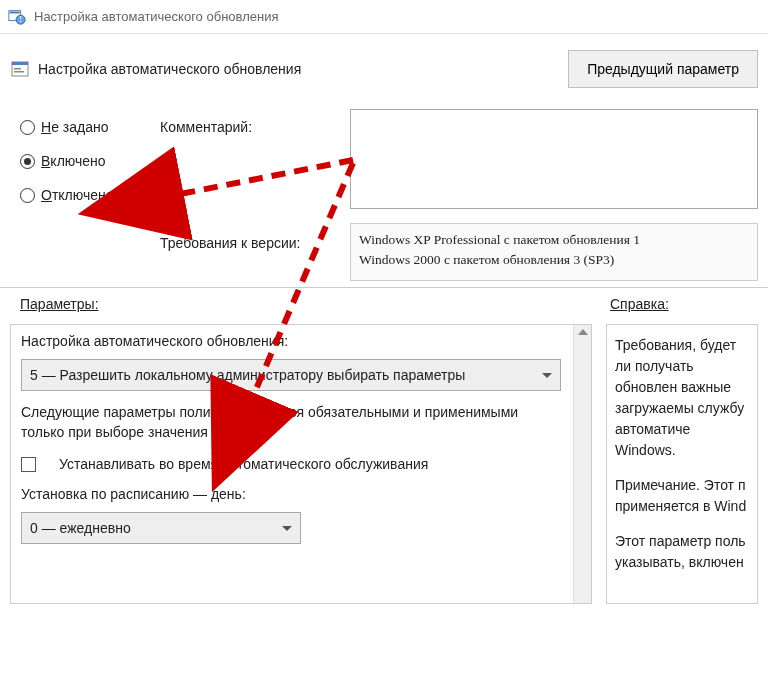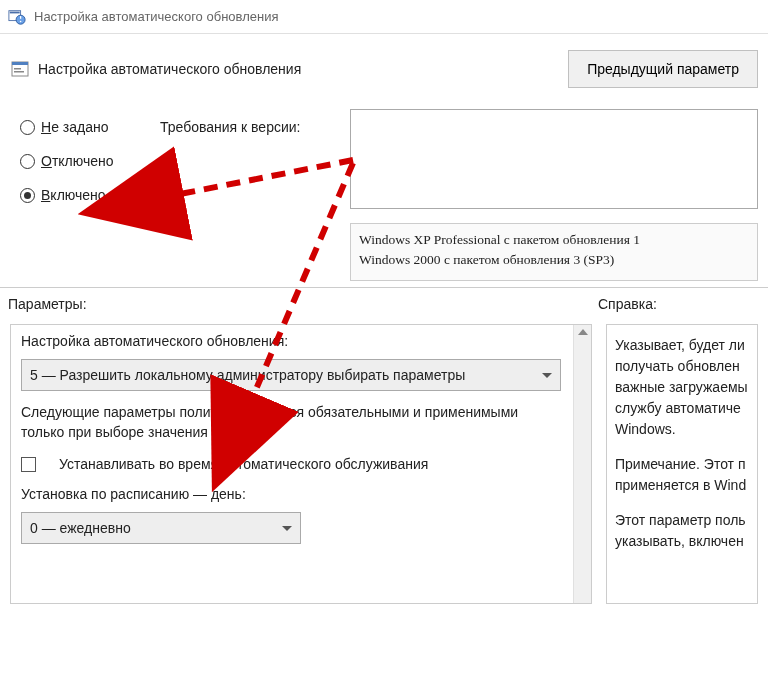--- a/index.html
+++ b/index.html
@@ -104,21 +104,22 @@
     height: 58px;
     border: 1px solid #ccc;
     background: #fafafa;
     padding: 6px 8px;
     font-size: 13.5px;
     line-height: 1.45;
     overflow: hidden;
   }
   .headers-row {
     display: flex;
-    padding: 8px 10px 6px 8px;
+    padding: 8px 10px 6px 20px;
+    text-decoration: underline;
   }
   .headers-row .h1 { flex: 0 0 590px; font-size: 14px; }
   .headers-row .h2 { font-size: 14px; }
   .bottom {
     display: flex;
     padding: 6px 10px 0 10px;
     gap: 14px;
   }
   .params-panel {
     width: 582px;
@@ -244,31 +245,32 @@
   <button class="prevbtn">Предыдущий параметр</button>
 </div>
 
 <div class="midsection">
   <div class="radios">
     <div class="radio-row">
       <span class="radio-circle"></span>
       <span class="radio-label"><span class="under">Н</span><span></span>е задано</span>
     </div>
     <div class="radio-row">
-      <span class="radio-circle"></span>
-      <span class="radio-label"><span class="under">О</span>тключено</span>
-    </div>
-    <div class="radio-row">
       <span class="radio-circle">
           <span class="radio-dot"></span>
         </span>
       <span class="radio-label"><span class="under">В</span>ключено</span>
     </div>
+    <div class="radio-row">
+      <span class="radio-circle"></span>
+      <span class="radio-label"><span class="under">О</span>тключено</span>
+    </div>
   </div>
   <div class="labelscol">
+    <div class="lbl">Комментарий:</div>
     <div class="lbl2">Требования к версии:</div>
   </div>
   <div class="fieldcol">
     <textarea class="commentbox" style=""></textarea>
     <div class="reqbox" style="white-space:pre-line">Windows XP Professional с пакетом обновления 1
 Windows 2000 с пакетом обновления 3 (SP3)</div>
   </div>
 </div>
 
 <div class="headers-row">
@@ -289,21 +291,21 @@
       <span class="check"></span>
       <span>Устанавливать во время автоматического обслуживания</span>
     </div>
     <div class="schedlabel">Установка по расписанию — день:</div>
     <div class="dropdown2">
       <span>0 — ежедневно</span>
       <span class="chev"></span>
     </div>
   </div>
   <div class="help-panel">
-    <p>Указывает, будет ли получать обновлен важные загружаемы службу автоматиче Windows.</p>
+    <p>Требования, будет ли получать обновлен важные загружаемы службу автоматиче Windows.</p>
     <p>Примечание. Этот п применяется в Wind</p>
     <p>Этот параметр поль указывать, включен</p>
   </div>
 </div>
 
 <svg class="arrow" style="left:0;top:0;width:768px;height:687px">
   <defs>
     <marker id="ah" markerWidth="18" markerHeight="16" refX="4" refY="8" orient="auto">
       <path d="M0,0 L18,8 L0,16 Z" fill="#d00000"></path>
     </marker>

